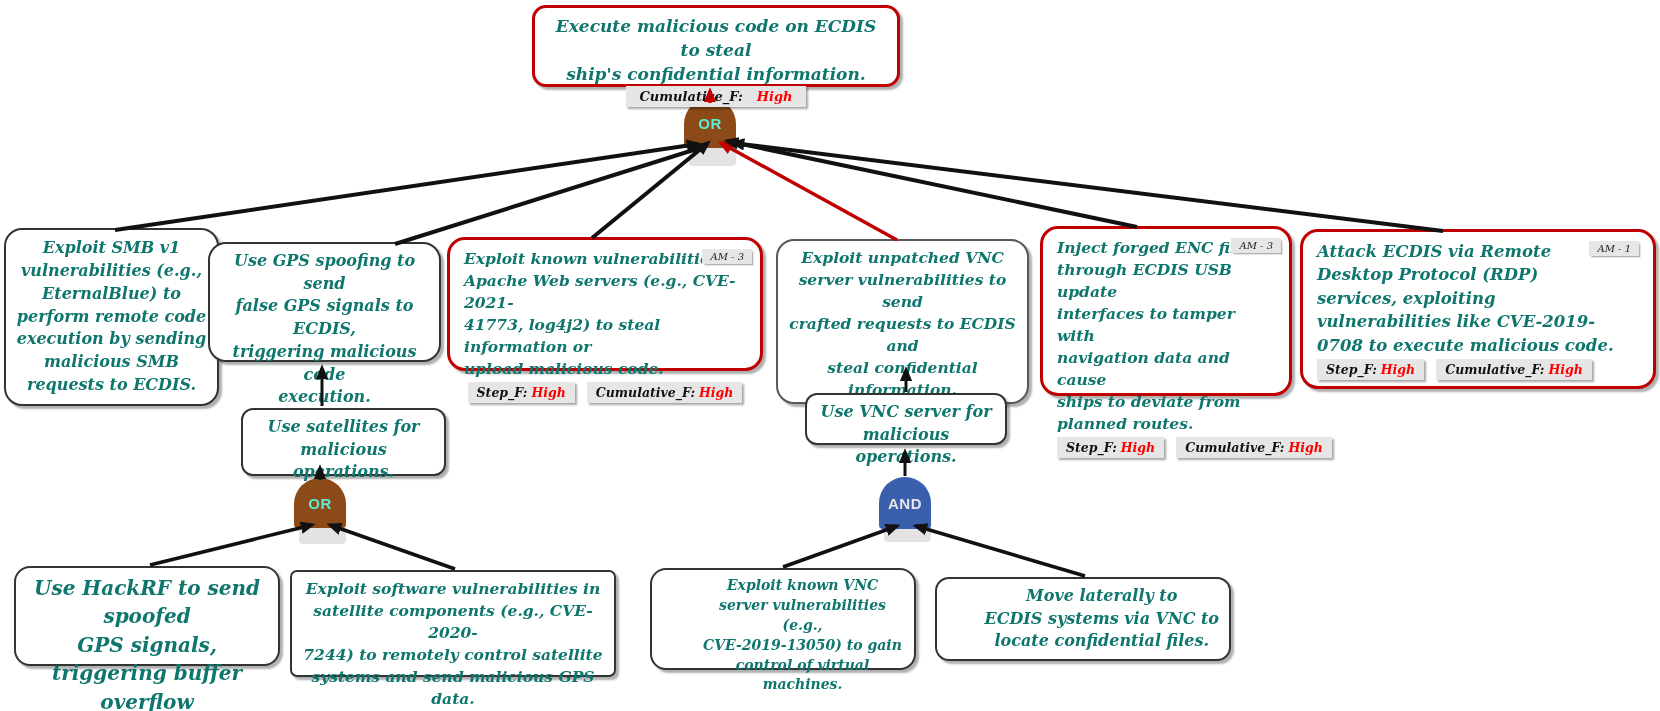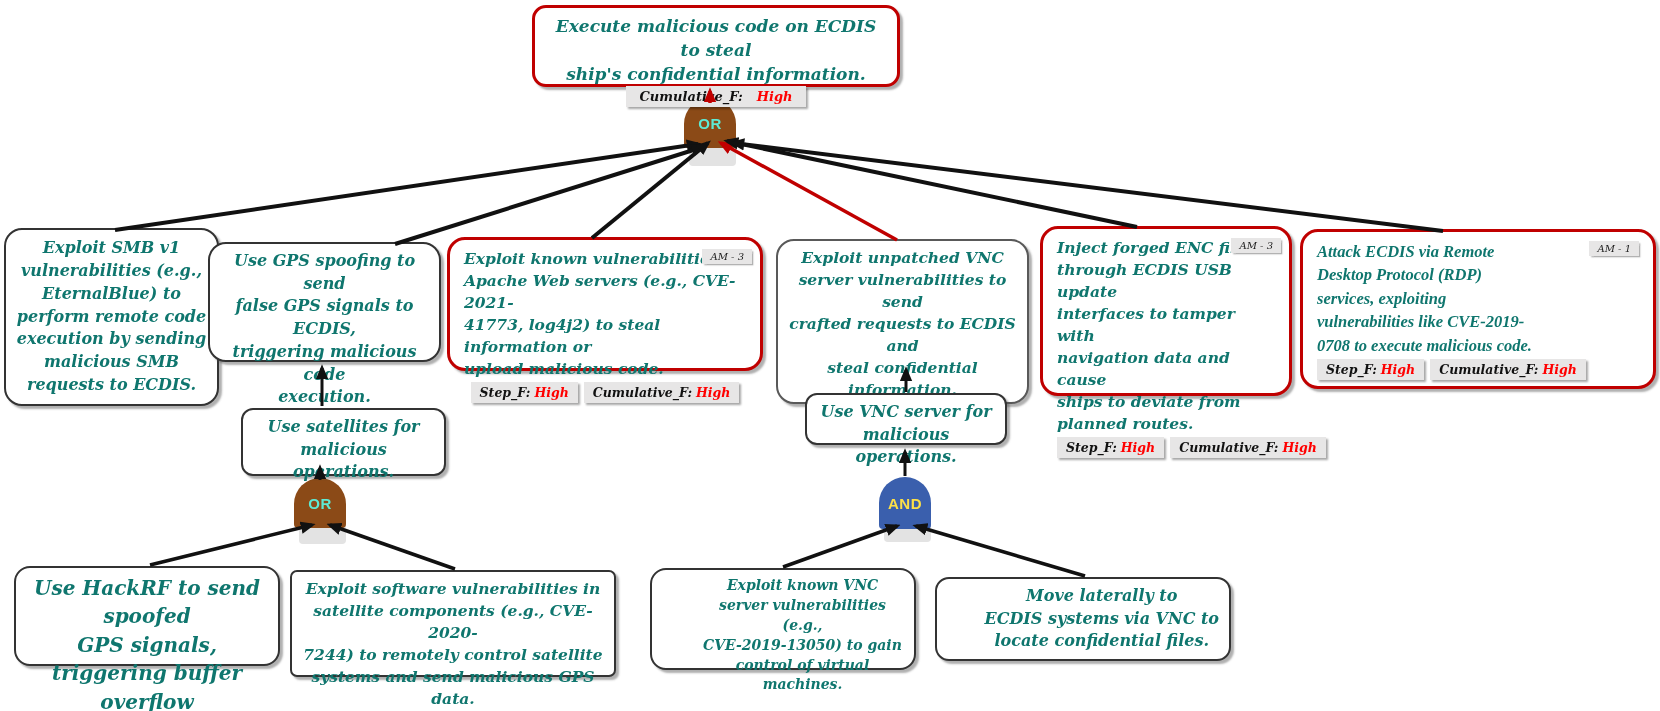--- a/index.html
+++ b/index.html
@@ -31,21 +31,21 @@
     text-align:center;
     line-height:1.42;
     padding:6px 10px;
   }
   .node.left-text .node-text{
     text-align:left;justify-content:flex-start;
     padding:8px 12px 2px 14px;
   }
   
   .badge-row{
-    display:flex;gap:6px;
+    display:flex;gap:12px;
     padding:0 10px 9px 14px;
     z-index:2;
   }
   .badge-row.centered{justify-content:center;padding-left:10px;}
   .badge{
     background:#e7e6e6;
     box-shadow:2px 2px 2px rgba(0,0,0,.35);
     font-style:italic;font-weight:bold;
     font-size:12.5px;color:#111;
     padding:3px 9px 3px 9px;
@@ -79,21 +79,21 @@
   }
   .gate{
     position:absolute;
     border-radius:26px 26px 4px 4px;
     display:flex;align-items:center;justify-content:center;
     font-family:"Liberation Sans", sans-serif;
     font-weight:bold;font-size:15px;letter-spacing:.5px;
     z-index:2;
   }
   .gate.or{background:#8b4a17;color:#5eead4;}
-  .gate.and{background:#3a5fad;color:#fde047;}
+  .gate.and{background:#3a5fad;color:#e5e5e5;}
   
   #edges{position:absolute;left:0;top:0;z-index:5;pointer-events:none;}
 </style>
 </head>
 <body>
 
 <div id="canvas">
 
   <div class="gate-shadow" style="left:689px;top:116px;width:47px;height:50px;"></div>
   <div class="gate-shadow" style="left:299px;top:496px;width:47px;height:48px;"></div>
@@ -162,21 +162,21 @@
 ships to deviate from
 planned routes.</div>
     <div class="badge-row">
       <span class="badge"><span>Step_F:</span><span class="hi">High</span></span>
       <span class="badge"><span>Cumulative_F:</span><span class="hi">High</span></span>
     </div>
   </div>
 
   <div class="node critical left-text" style="left:1300px;top:229px;width:356px;height:160px;">
     <span class="am-badge" style="right:14px;">AM - 1</span>
-    <div class="node-text" style="font-size:16.5px;font-family:Liberation Serif, serif;">Attack ECDIS via Remote
+    <div class="node-text" style="font-size:16.5px;">Attack ECDIS via Remote
 Desktop Protocol (RDP)
 services, exploiting
 vulnerabilities like CVE-2019-
 0708 to execute malicious code.</div>
     <div class="badge-row">
       <span class="badge"><span>Step_F:</span><span class="hi">High</span></span>
       <span class="badge"><span>Cumulative_F:</span><span class="hi">High</span></span>
     </div>
   </div>
 

